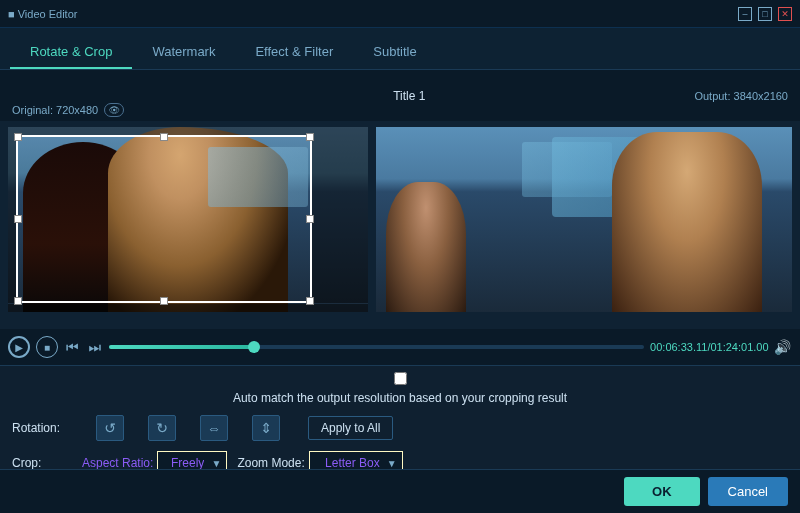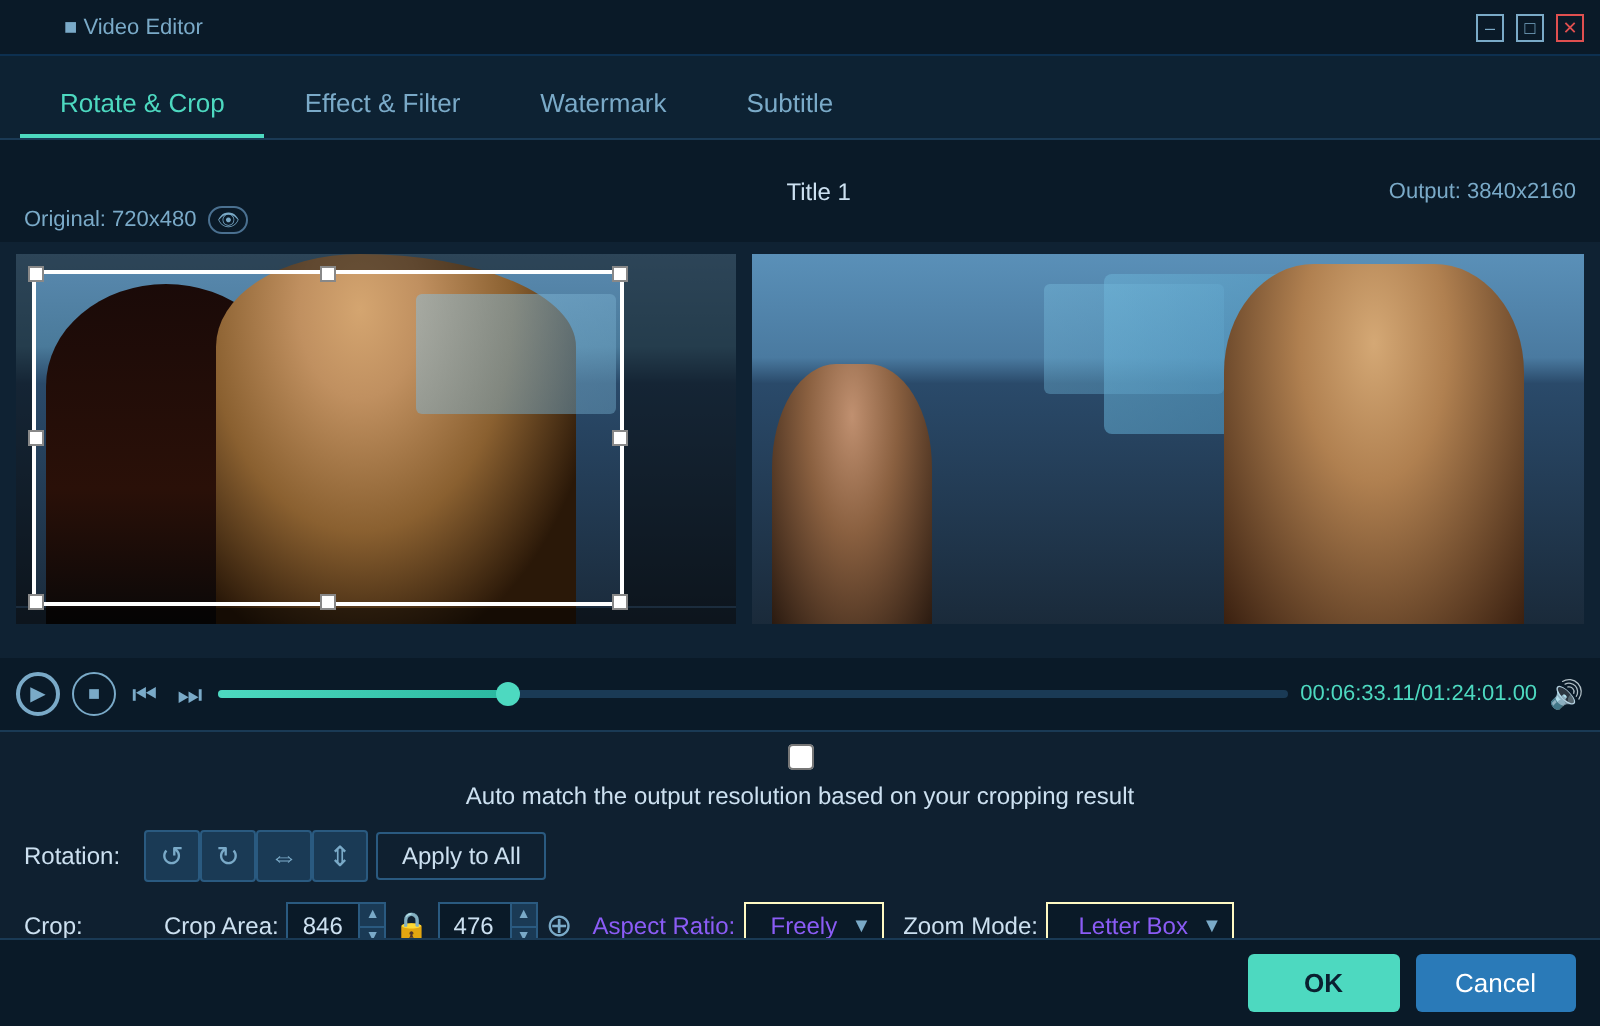--- a/index.html
+++ b/index.html
@@ -23,21 +23,20 @@
       justify-content: space-between;
       padding: 0 8px;
       border-bottom: 1px solid #0d3050;
     }
     .title-bar-left {
       display: flex;
       align-items: center;
       gap: 4px;
       color: #7aaac8;
       font-size: 11px;
-      margin-left: 24px;
     }
     .title-bar-controls {
       display: flex;
       align-items: center;
       gap: 6px;
     }
     .tb-btn {
       width: 14px; height: 14px;
       border: 1px solid #7aaac8;
       color: #7aaac8;
@@ -299,21 +298,21 @@
       width: 13px; height: 13px;
     }
     .checkbox-label {
       color: #cce0f0;
       font-size: 12px;
     }
 
     .rotation-row {
       display: flex;
       align-items: center;
-      gap: 0;
+      gap: 24px;
       margin-bottom: 10px;
     }
     .row-label {
       color: #cce0f0;
       font-size: 12px;
       width: 60px;
       flex-shrink: 0;
     }
     .rot-btn {
       width: 28px; height: 26px;
@@ -493,24 +492,24 @@
     <div class="tb-btn">□</div>
     <div class="tb-btn" style="border-color:#e05050;color:#e05050;">✕</div>
   </div>
 </div>
 
 <div class="tabs-row">
   <div class="tab active">
     <span>Rotate &amp; Crop</span>
   </div>
   <div class="tab">
+    <span>Watermark</span>
+  </div>
+  <div class="tab">
     <span>Effect &amp; Filter</span>
-  </div>
-  <div class="tab">
-    <span>Watermark</span>
   </div>
   <div class="tab">
     <span>Subtitle</span>
   </div>
 </div>
 
 <div class="content">
 
   <div class="video-header">
     <div class="video-header-left">
@@ -588,39 +587,20 @@
       <div class="rot-btn" title="Rotate Left">↺</div>
       <div class="rot-btn" title="Rotate Right">↻</div>
       <div class="rot-btn" title="Flip Horizontal">⇔</div>
       <div class="rot-btn" title="Flip Vertical">⇕</div>
       <button class="apply-all-btn">Apply to All</button>
     </div>
 
     
     <div class="crop-row">
       <span class="row-label">Crop:</span>
-      <div class="crop-area-group">
-        <span class="crop-area-label">Crop Area:</span>
-        <div class="num-input-wrap">
-          <input class="num-input" type="text" value="846" style="">
-          <div class="spinners">
-            <button class="spin-btn spin-up">▲</button>
-            <button class="spin-btn">▼</button>
-          </div>
-        </div>
-        <span class="lock-icon">🔒</span>
-        <div class="num-input-wrap">
-          <input class="num-input" type="text" value="476" style="">
-          <div class="spinners">
-            <button class="spin-btn spin-up">▲</button>
-            <button class="spin-btn">▼</button>
-          </div>
-        </div>
-        <span class="expand-icon">⊕</span>
-      </div>
 
       <div class="aspect-group">
         <span class="aspect-label">Aspect Ratio:</span>
         <div class="select-wrap">
           <select class="dropdown-select">
             <option>Freely</option>
             <option>16:9</option>
             <option>4:3</option>
             <option>1:1</option>
           </select>

